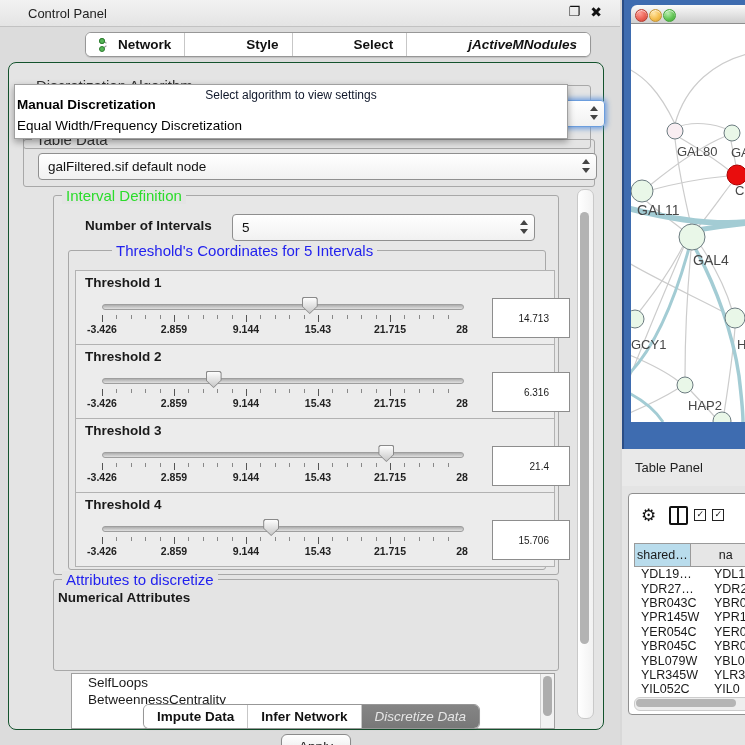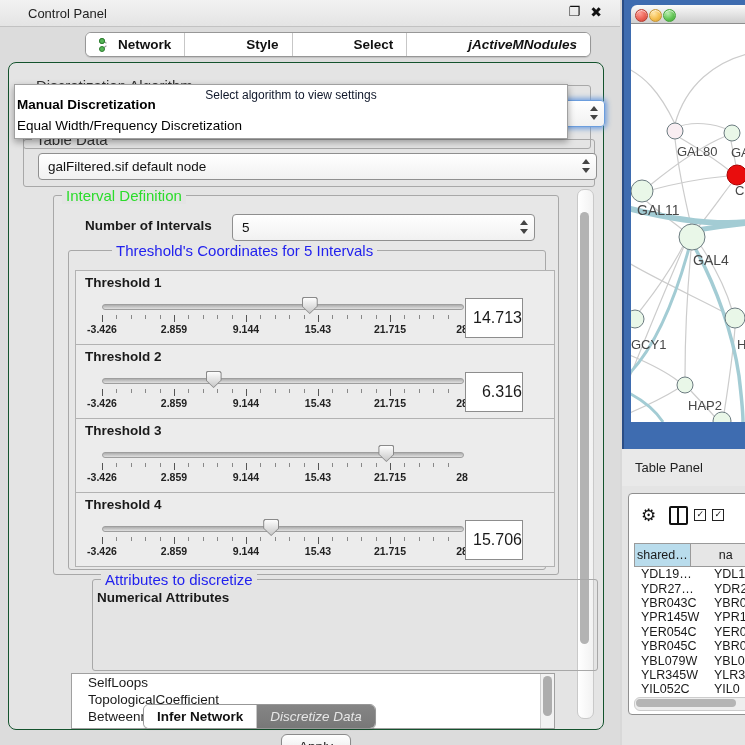--- a/index.html
+++ b/index.html
@@ -76,22 +76,22 @@
        clip-path:polygon(8% 0,92% 0,100% 10%,100% 55%,50% 100%,0 55%,0 10%);background:#8a8a8a;}
   .thumb i{position:absolute;left:1px;top:1px;right:1px;bottom:1px;display:block;
        clip-path:polygon(8% 0,92% 0,100% 10%,100% 55%,50% 100%,0 55%,0 10%);background:linear-gradient(#fdfdfd,#c8c8c8);}
   .ticks{position:absolute;left:0;top:44px;width:100%;height:7px;
        background-image:repeating-linear-gradient(90deg,#555 0 1px,transparent 1px 72px),
                         repeating-linear-gradient(90deg,#888 0 1px,transparent 1px 14.4px);
        background-size:calc(100% + 1px) 7px,calc(100% + 1px) 4px;
        background-position:0 0,0 0;background-repeat:no-repeat,no-repeat;}
   .scale{position:absolute;left:0;top:52px;width:100%;height:12px;font-size:10.5px;font-weight:bold;color:#222;}
   .scale span{position:absolute;transform:translateX(-50%);}
-  .valbox{position:absolute;left:389px;top:27px;width:56px;height:38px;background:#fff;border:1px solid #8d8d8d;
-       display:flex;align-items:center;justify-content:flex-end;padding-right:0;font-size:16px;}
+  .valbox{position:absolute;left:416px;top:27px;width:56px;height:38px;background:#fff;border:1px solid #8d8d8d;
+       display:flex;align-items:center;justify-content:flex-end;padding-right:20px;font-size:10px;}
 
   
   #attr-list{position:absolute;left:62px;top:610px;width:482px;height:54px;background:#fff;border:1px solid #a0a0a0;overflow:hidden;}
   .attr-item{padding:1px 0 1px 16px;font-size:13.5px;}
   #attr-vsb{position:absolute;right:0;top:0;width:13px;height:54px;background:#f2f2f2;border-left:1px solid #d0d0d0;}
   #attr-vthumb{position:absolute;left:2px;top:2px;width:9px;height:40px;background:#adadad;border-radius:5px;}
 
   
   #apply-btn{position:absolute;left:272px;top:671px;width:68px;height:22px;border:1px solid #8b8b8b;border-radius:6px;
        background:linear-gradient(#ffffff,#e6e6e6);display:flex;align-items:center;justify-content:center;
@@ -251,20 +251,21 @@
               </div>
             <div class="scale">
               <span style="left:0%">-3.426</span>
                 <span style="left:20%">2.859</span>
               <span style="left:40%">9.144</span>
                 <span style="left:60%">15.43</span>
               <span style="left:80%">21.715</span>
                 <span style="left:100%">28</span>
             </div>
           </div>
+          <div class="valbox">21.4</div>
         </div>
 
         <div class="thpanel" style="left:6px;top:241px;">
           <span class="thlabel">Threshold 4</span>
           <div class="slider">
             <div class="track"></div>
             <div class="ticks"></div>
             <div class="thumb" style="left: 47%;">
                 <i></i>
               </div>
@@ -275,45 +276,47 @@
                 <span style="left:60%">15.43</span>
               <span style="left:80%">21.715</span>
                 <span style="left:100%">28</span>
             </div>
           </div>
           <div class="valbox">15.706</div>
         </div>
       </div>
     </div>
 
-    <div class="group" style="left:44px;top:516px;width:504px;height:90px;margin-left:39px;">
+    <div class="group" style="left:44px;top:516px;width:504px;height:90px;">
       <span class="gtitle blue">Attributes to discretize</span>
       <span style="position:absolute;left:4px;top:10px;font-weight:bold;font-size:13.5px;">Numerical Attributes</span>
     </div>
     <div id="attr-list">
       <div class="attr-item">SelfLoops</div>
-      <div class="attr-item">TopologicalCoefficient</div>
       <div class="attr-item">BetweennessCentrality</div>
       <div id="attr-vsb">
         <div id="attr-vthumb"></div>
       </div>
     </div>
 
     <div id="apply-btn">
       <span>Apply</span>
     </div>
   </div>
 
   <div id="algo-popup" class="abs">
     <div id="algo-hint">Select algorithm to view settings</div>
     <div class="algo-opt b">Manual Discretization</div>
     <div class="algo-opt n">Equal Width/Frequency Discretization</div>
   </div>
 
   <div id="bottom-tabs" class="seg-tabs abs">
+    <div class="seg">
+        <span>Impute Data</span>
+      </div>
     <div class="seg">
         <span>Infer Network</span>
       </div>
     <div class="seg sel">
         <span>Discretize Data</span>
       </div>
   </div>
 </div>
 
 <div id="net-frame" class="abs">

